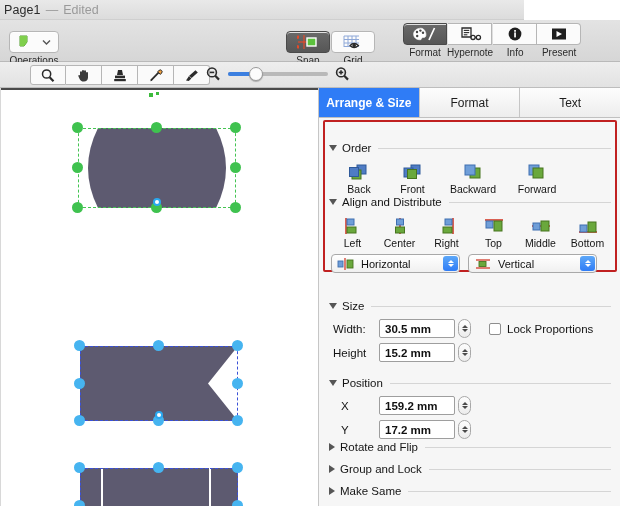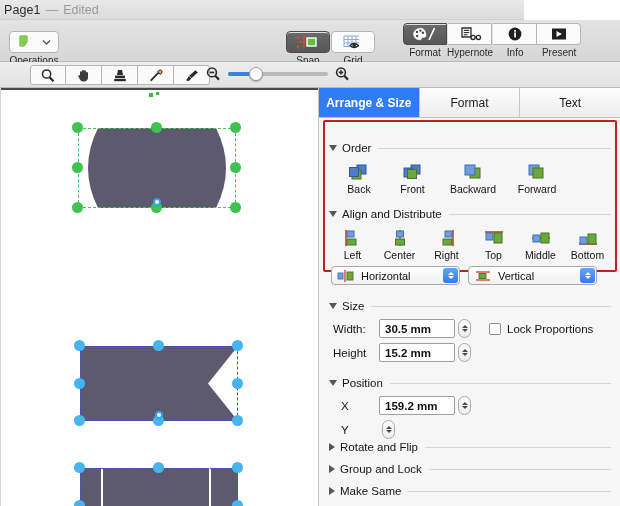--- a/index.html
+++ b/index.html
@@ -437,21 +437,21 @@
               <svg width="24" height="20" viewBox="0 0 24 20">
                 <rect x="4" y="3" width="10" height="10" fill="#6f9ed8" stroke="#3f6fb0" stroke-width="1"></rect>
                 <rect x="8" y="6" width="10" height="10" fill="#6aa83c" stroke="#47741f" stroke-width="1"></rect>
               </svg>
             </div>
             <div class="lb">Forward</div>
           </div>
         </div>
       </div>
 
-      <div class="section" style="top:76px;">
+      <div class="section" style="top:64px;">
         <div class="sec-head">
           <div class="tri down"></div>
           <span class="sec-title">Align and Distribute</span>
           <div class="sec-rule"></div>
         </div>
 
         <div class="alignrow">
           <div class="icobtn">
             <div class="gl">
               <svg width="22" height="20" viewBox="0 0 22 20">
@@ -579,20 +579,21 @@
         <div class="fieldrow" style="padding-left:22px;">
           <span class="flabel" style="width:38px;">X</span>
           <div class="finput">159.2 mm</div>
           <div class="stepper">
             <div class="up"></div>
             <div class="dn"></div>
           </div>
         </div>
         <div class="fieldrow" style="padding-left:22px;">
           <span class="flabel" style="width:38px;">Y</span>
+          <div class="finput">17.2 mm</div>
           <div class="stepper">
             <div class="up"></div>
             <div class="dn"></div>
           </div>
         </div>
       </div>
 
       <div class="section" style="top:318px;">
         <div class="collapsed">
           <div class="tri right"></div>

